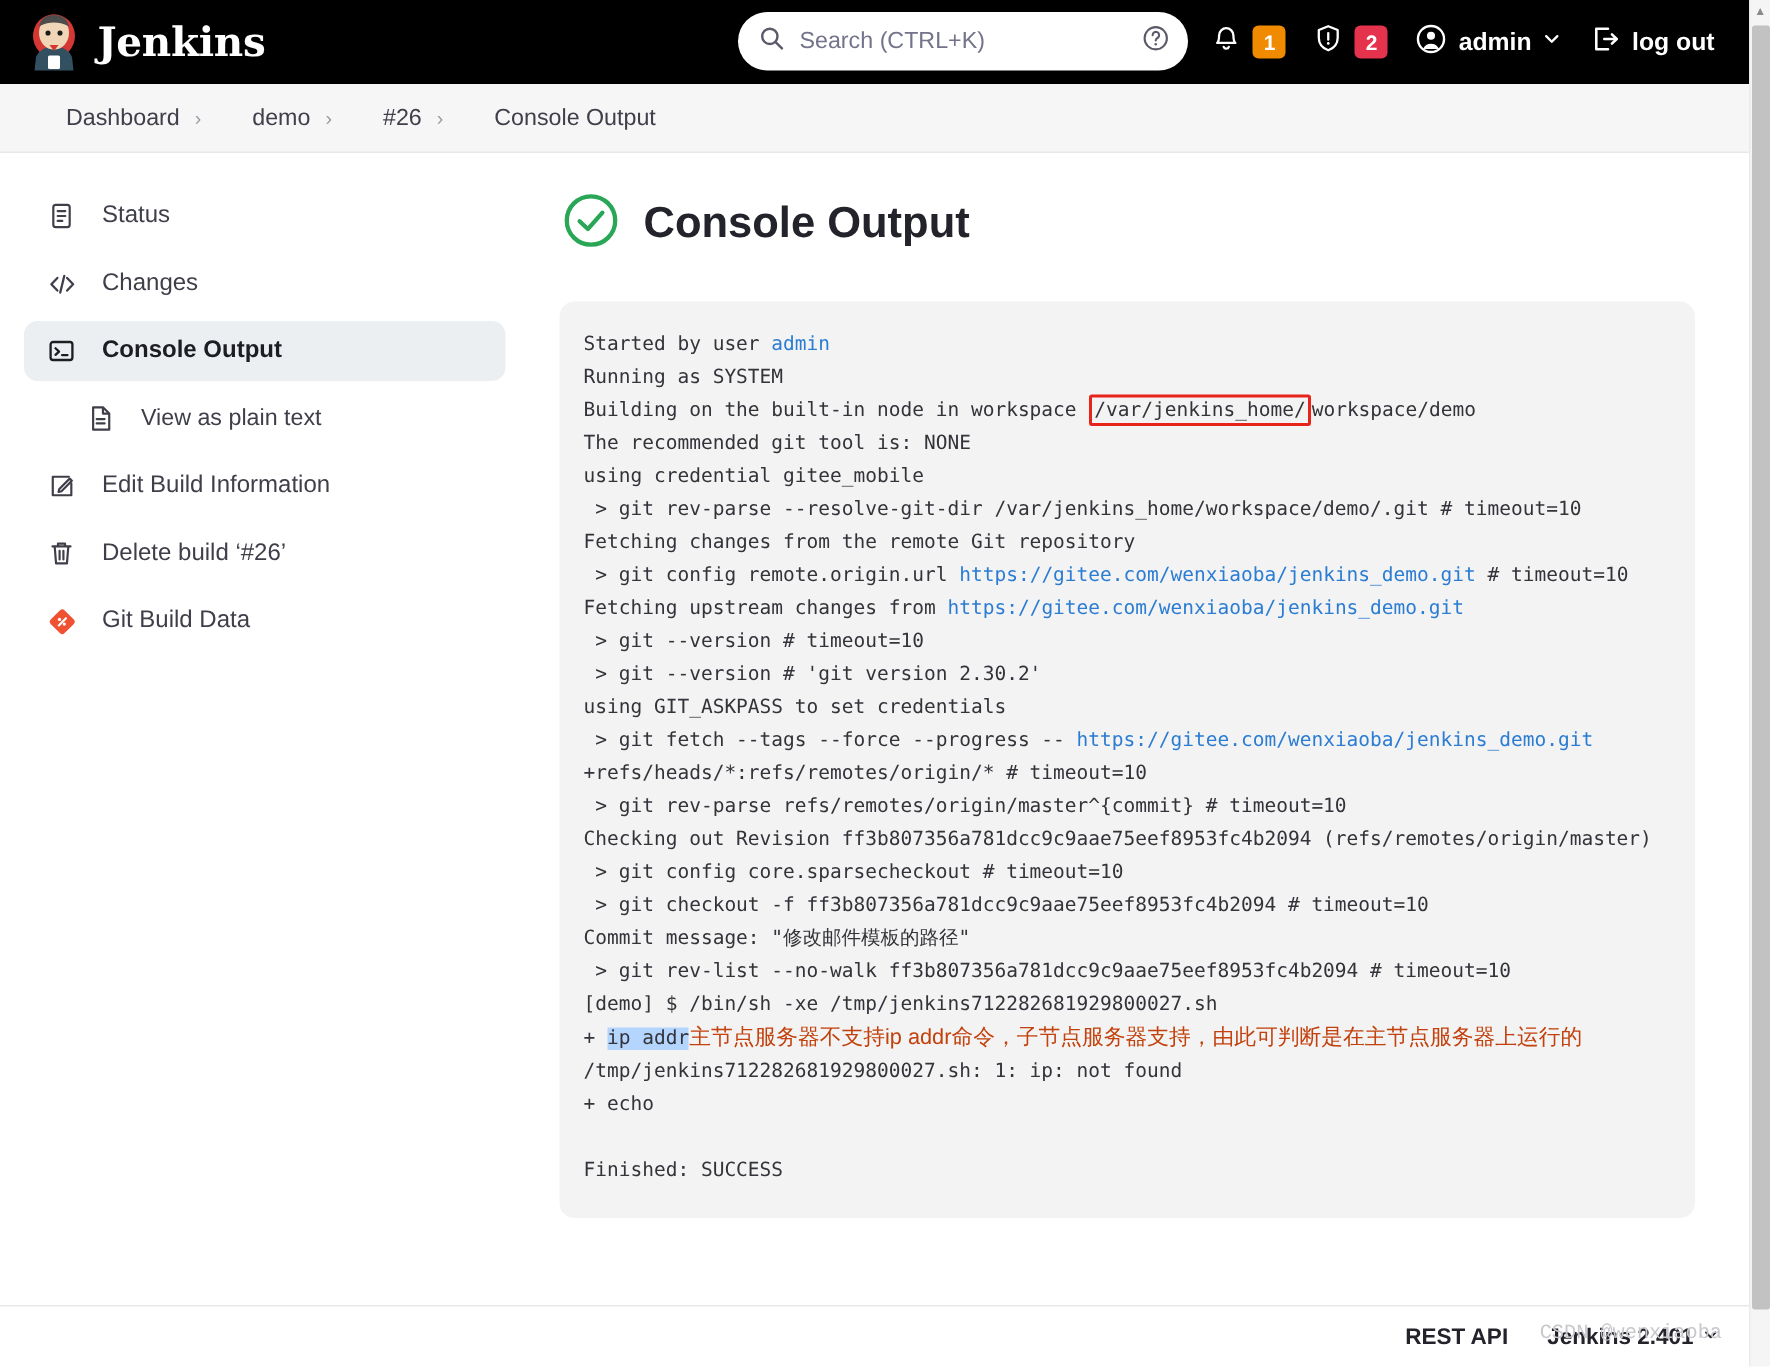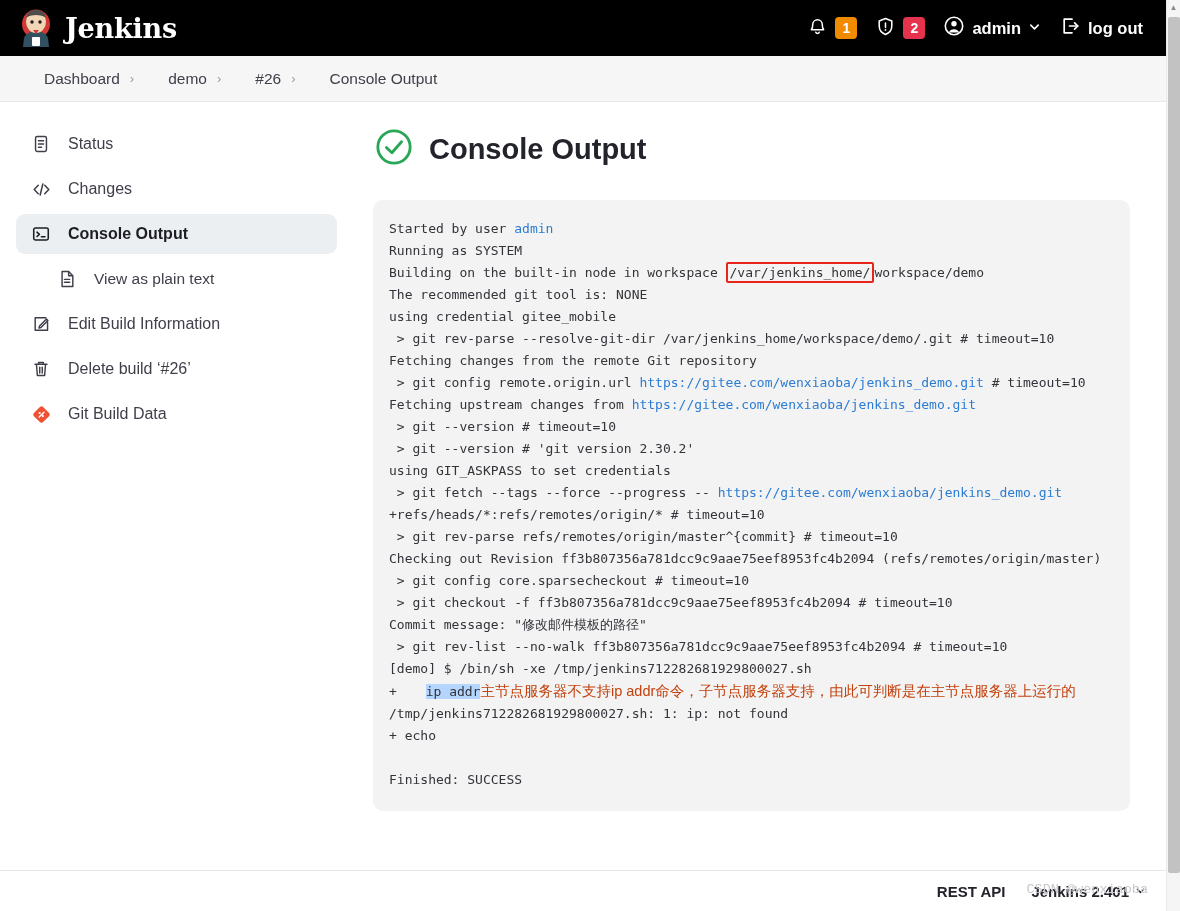--- a/index.html
+++ b/index.html
@@ -204,21 +204,20 @@
     color: #2b7cd3;
     text-decoration: none;
   }
   .tok-boxed {
     border: 2px solid #e8231a;
     padding: 1px 2px;
     border-radius: 2px;
   }
   .tok-selected {
     background: #b4d5fe;
-    margin-left: 21px;
   }
   .tok-note {
     color: #c2410c;
     font-family: "Liberation Sans", sans-serif;
     font-size: 14.5px;
   }
 
   
   .footer {
     position: absolute;
@@ -296,20 +295,36 @@
         <path d="M8 10c1-6 5-8 10-8s9 2 10 8c0 0-3-3-10-3S8 10 8 10z" fill="#4d4d4d"></path>
         <circle cx="14" cy="14" r="1.7" fill="#1b1b1b"></circle>
         <circle cx="22" cy="14" r="1.7" fill="#1b1b1b"></circle>
         <path d="M15 22h6l-3 4z" fill="#d33833"></path>
         <rect x="14" y="29" width="8" height="9" rx="1" fill="#fff"></rect>
       </svg>
     </span>
     <span class="brand-name">Jenkins</span>
   </div>
 
+  <div class="search-wrap">
+    <span>
+      <svg width="17" height="17" viewBox="0 0 20 20" fill="none" stroke="#5a5a68" stroke-width="1.9">
+        <circle cx="8.5" cy="8.5" r="6"></circle>
+          <line x1="13" y1="13" x2="18" y2="18" stroke-linecap="round"></line>
+      </svg>
+    </span>
+    <input class="search-input" type="text" value="" placeholder="Search (CTRL+K)" style="">
+    <span class="help-icon">
+      <svg width="19" height="19" viewBox="0 0 22 22" fill="none" stroke="#5a5a68" stroke-width="1.6">
+        <circle cx="11" cy="11" r="8.6"></circle>
+        <path d="M8.6 8.6a2.5 2.5 0 114.1 1.9c-.8.7-1.7 1.1-1.7 2.2" stroke-linecap="round"></path>
+        <circle cx="11" cy="15.6" r=".95" fill="#5a5a68" stroke="none"></circle>
+      </svg>
+    </span>
+  </div>
 
   <div class="header-spacer"></div>
 
   <div class="header-right">
 
     <div class="hdr-item">
       <span>
         <svg width="21" height="21" viewBox="0 0 22 22" fill="none" stroke="#fff" stroke-width="1.6">
           <path d="M6 9a5 5 0 0110 0c0 4 1.4 5.3 1.4 5.3H4.6S6 13 6 9z" stroke-linejoin="round"></path>
           <path d="M9.2 17a1.9 1.9 0 003.6 0" stroke-linecap="round"></path>

